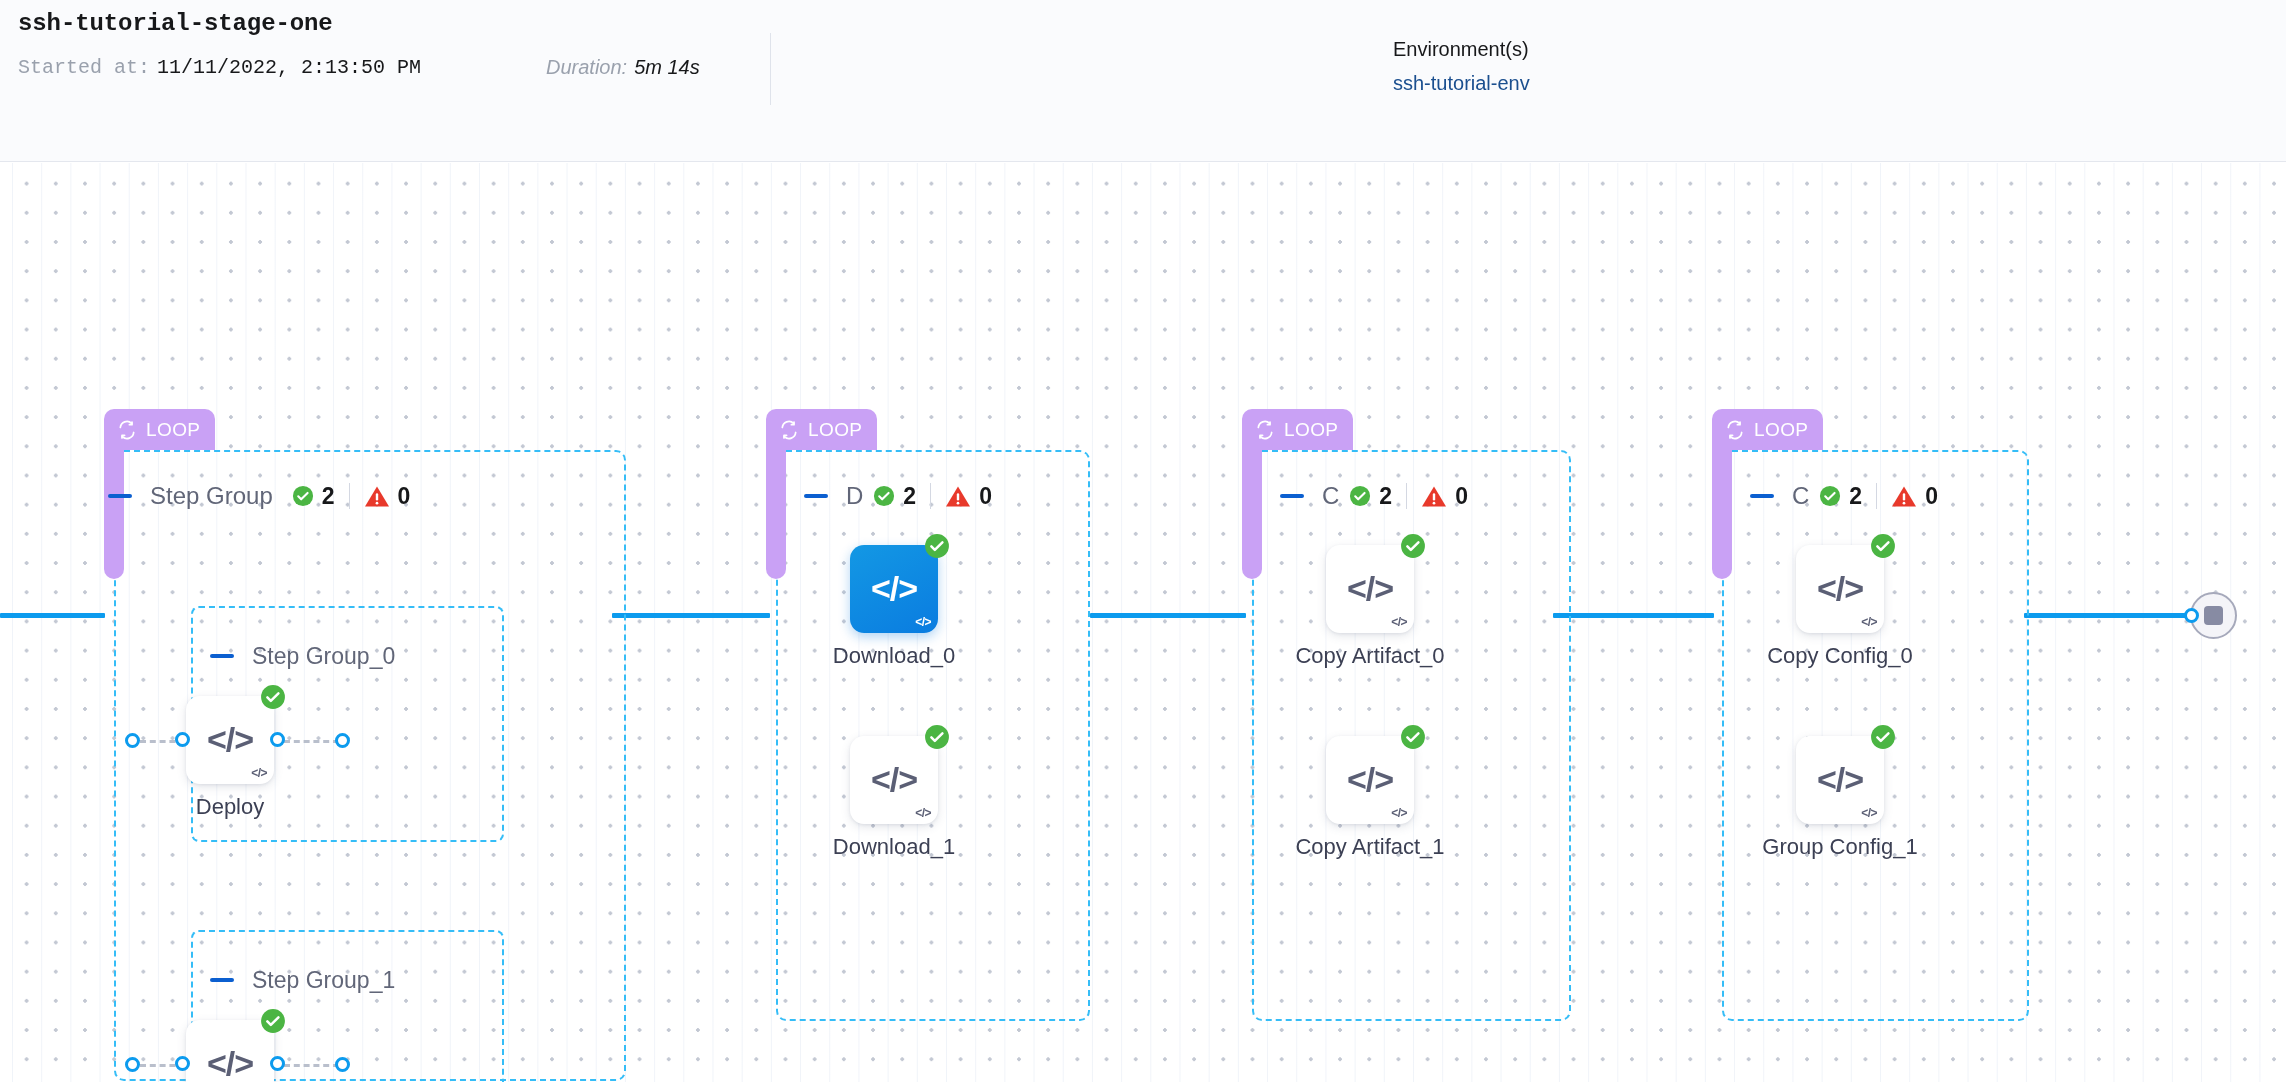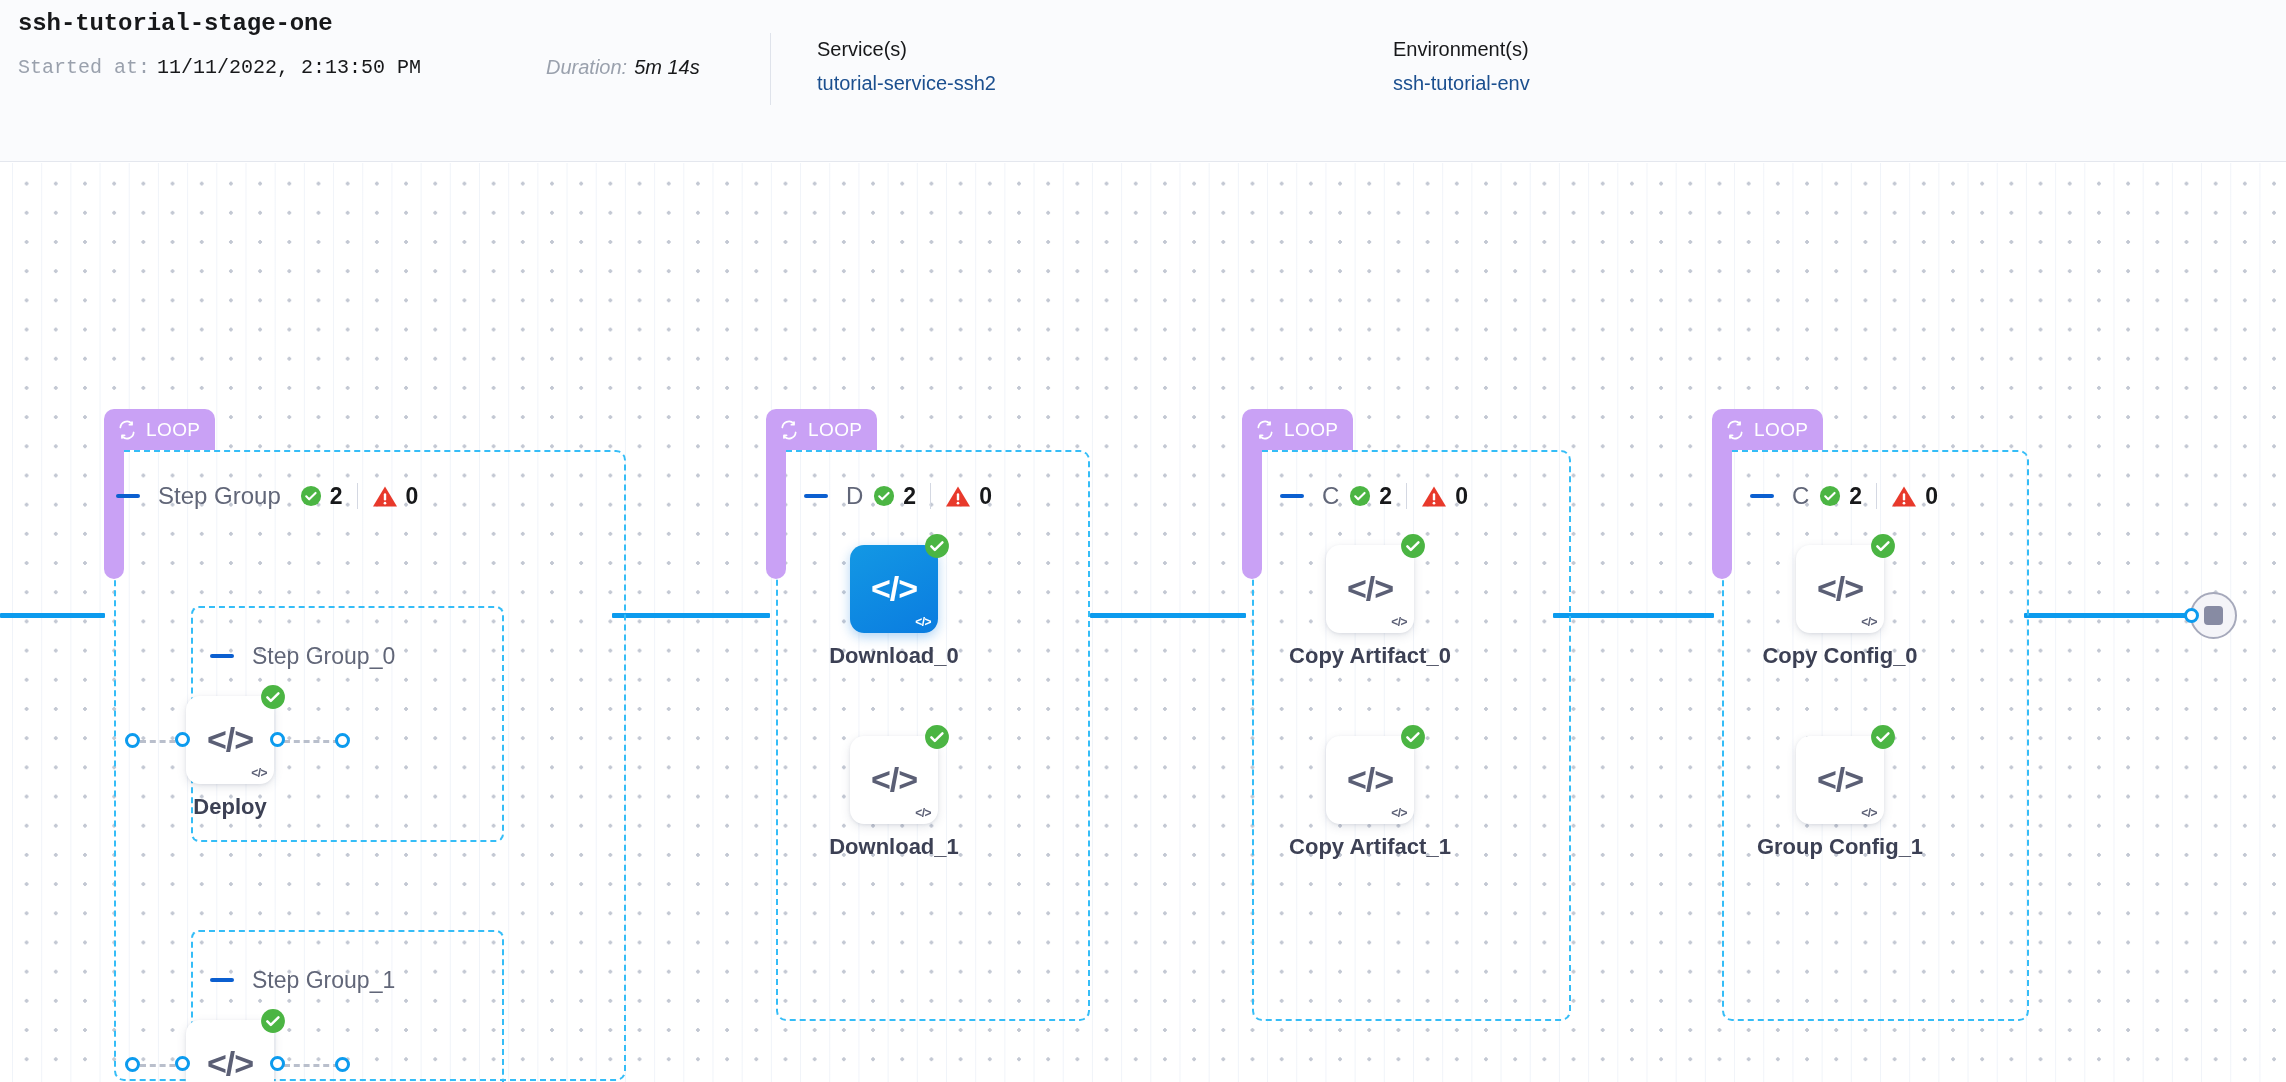--- a/index.html
+++ b/index.html
@@ -239,21 +239,21 @@
     z-index: 8;
   }
   .node-label {
     position: absolute;
     top: 98px;
     left: 50%;
     transform: translateX(-50%);
     font-size: 22px;
     color: #3c4054;
     white-space: nowrap;
-    font-weight: bold;
+    font-weight: normal;
   }
   .port {
     position: absolute;
     width: 15px; height: 15px;
     border: 3.5px solid #0c9bee;
     background: #ffffff;
     border-radius: 50%;
     z-index: 9;
   }
   .port.left  { left: -11px; top: 36px; }
@@ -303,24 +303,20 @@
     <span class="meta-value">11/11/2022, 2:13:50 PM</span>
   </div>
 
   <div class="meta-duration">
     <span class="meta-label">Duration:</span>
     <span class="meta-value">5m 14s</span>
   </div>
 
   <div class="vdivider"></div>
 
-  <div class="meta-block services">
-    <div class="meta-block-title">Service(s)</div>
-    <a class="meta-block-link">tutorial-service-ssh2</a>
-  </div>
 
   <div class="meta-block environments">
     <div class="meta-block-title">Environment(s)</div>
     <a class="meta-block-link">ssh-tutorial-env</a>
   </div>
 </div>
 
 <div class="canvas">
 
   <div class="conn" style="left:0px;   top:450px; width:105px;"></div>
@@ -340,21 +336,21 @@
             <polyline points="6 21.5 6 18.4 9.1 18.4"></polyline>
         </svg>
       </span>
       <span class="loop-badge-text">LOOP</span>
     </div>
 
     <div class="loop-bar" style="height:138px;"></div>
 
     <div class="loop-body" style="top:41px; width:512px; height:631px;"></div>
 
-    <div class="group-head" style="left:12px; top:72px;">
+    <div class="group-head" style="left:4px; top:72px;">
       <span class="collapse-dash"></span>
       <span class="group-name">Step Group</span>
       <span class="counts">
         <span class="count-ok">
           <span class="badge-ok-sm">
             <svg viewBox="0 0 24 24" width="22" height="22">
               <circle cx="12" cy="12" r="11" fill="#4bb543"></circle>
               <path d="M6.8 12.4l3.2 3.2 7-7" fill="none" stroke="#ffffff" stroke-width="2.3" stroke-linecap="round" stroke-linejoin="round"></path>
             </svg>
           </span>

